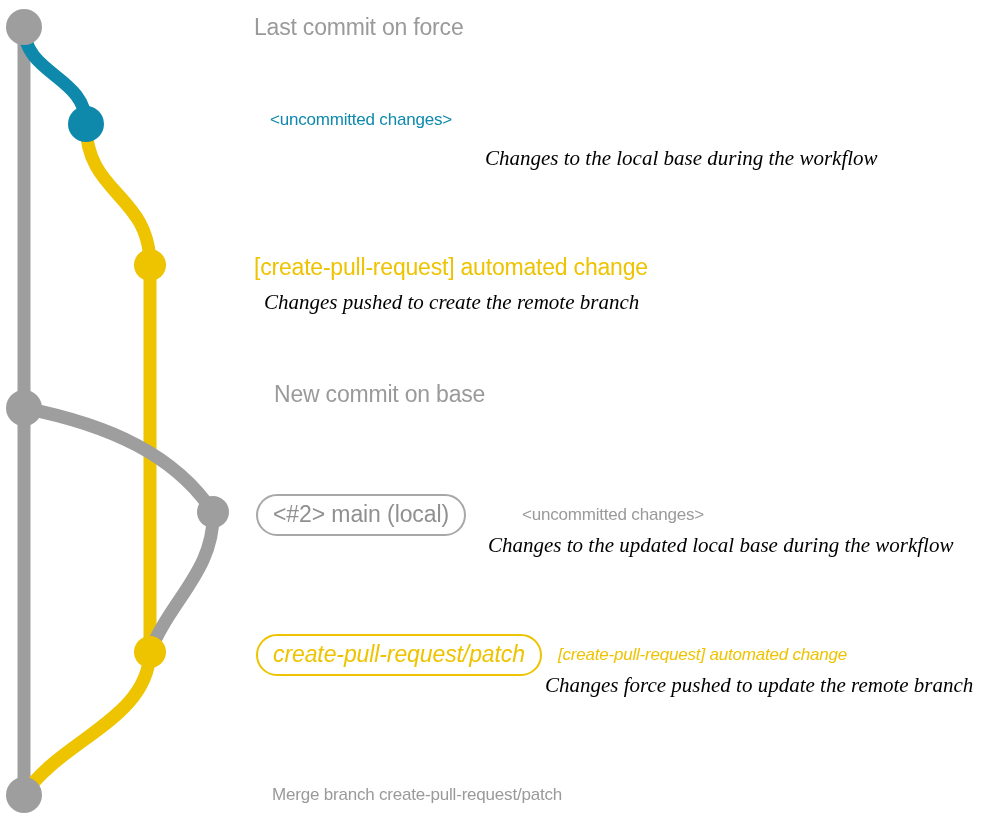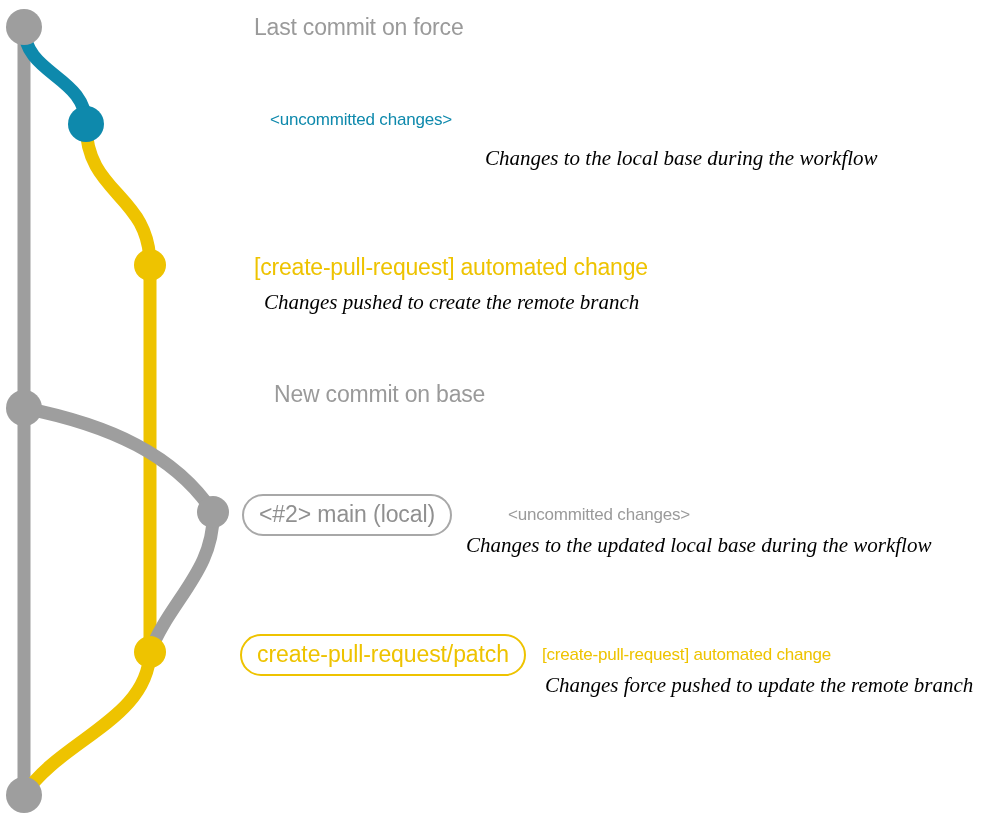--- a/index.html
+++ b/index.html
@@ -112,29 +112,30 @@
   <span class="gap-after-pill"></span>
   <span class="headline teal">&lt;uncommitted changes&gt;</span>
 </div>
 <div class="subtext" style="left:485px; top:146px;">Changes to the local base during the workflow</div>
 
 <div class="headline-lone yellow" style="left:254px; top:253px;">[create-pull-request] automated change</div>
 <div class="subtext" style="left:264px; top:290px;">Changes pushed to create the remote branch</div>
 
 <div class="headline-lone gray" style="left:254px; top:380px;margin-left:20px;">New commit on base</div>
 
-<div class="row" style="left:242px; top:494px;gap:20px;">
+<div class="row" style="left:256px; top:494px;gap:20px;">
   <span class="pill gray">&lt;#2&gt; main (local)</span>
   <span class="gap-after-pill"></span>
   <span class="headline gray">&lt;uncommitted changes&gt;</span>
 </div>
-<div class="subtext" style="left:466px; top:533px;">Changes to the updated local base during the workflow</div>
+<div class="subtext" style="left:488px; top:533px;">Changes to the updated local base during the workflow</div>
 
-<div class="row" style="left:240px; top:634px;">
+<div class="row" style="left:256px; top:634px;font-style:italic;">
   <span class="pill yellow">create-pull-request/patch</span>
   <span class="gap-after-pill"></span>
   <span class="headline yellow">[create-pull-request] automated change</span>
 </div>
 <div class="subtext" style="left:545px; top:673px;">Changes force pushed to update the remote branch</div>
 
 <div class="row" style="left:256px; top:781px;">
   <span class="gap-after-pill"></span>
+  <span class="headline gray">Merge branch create-pull-request/patch</span>
 </div>
 
 </body></html>

